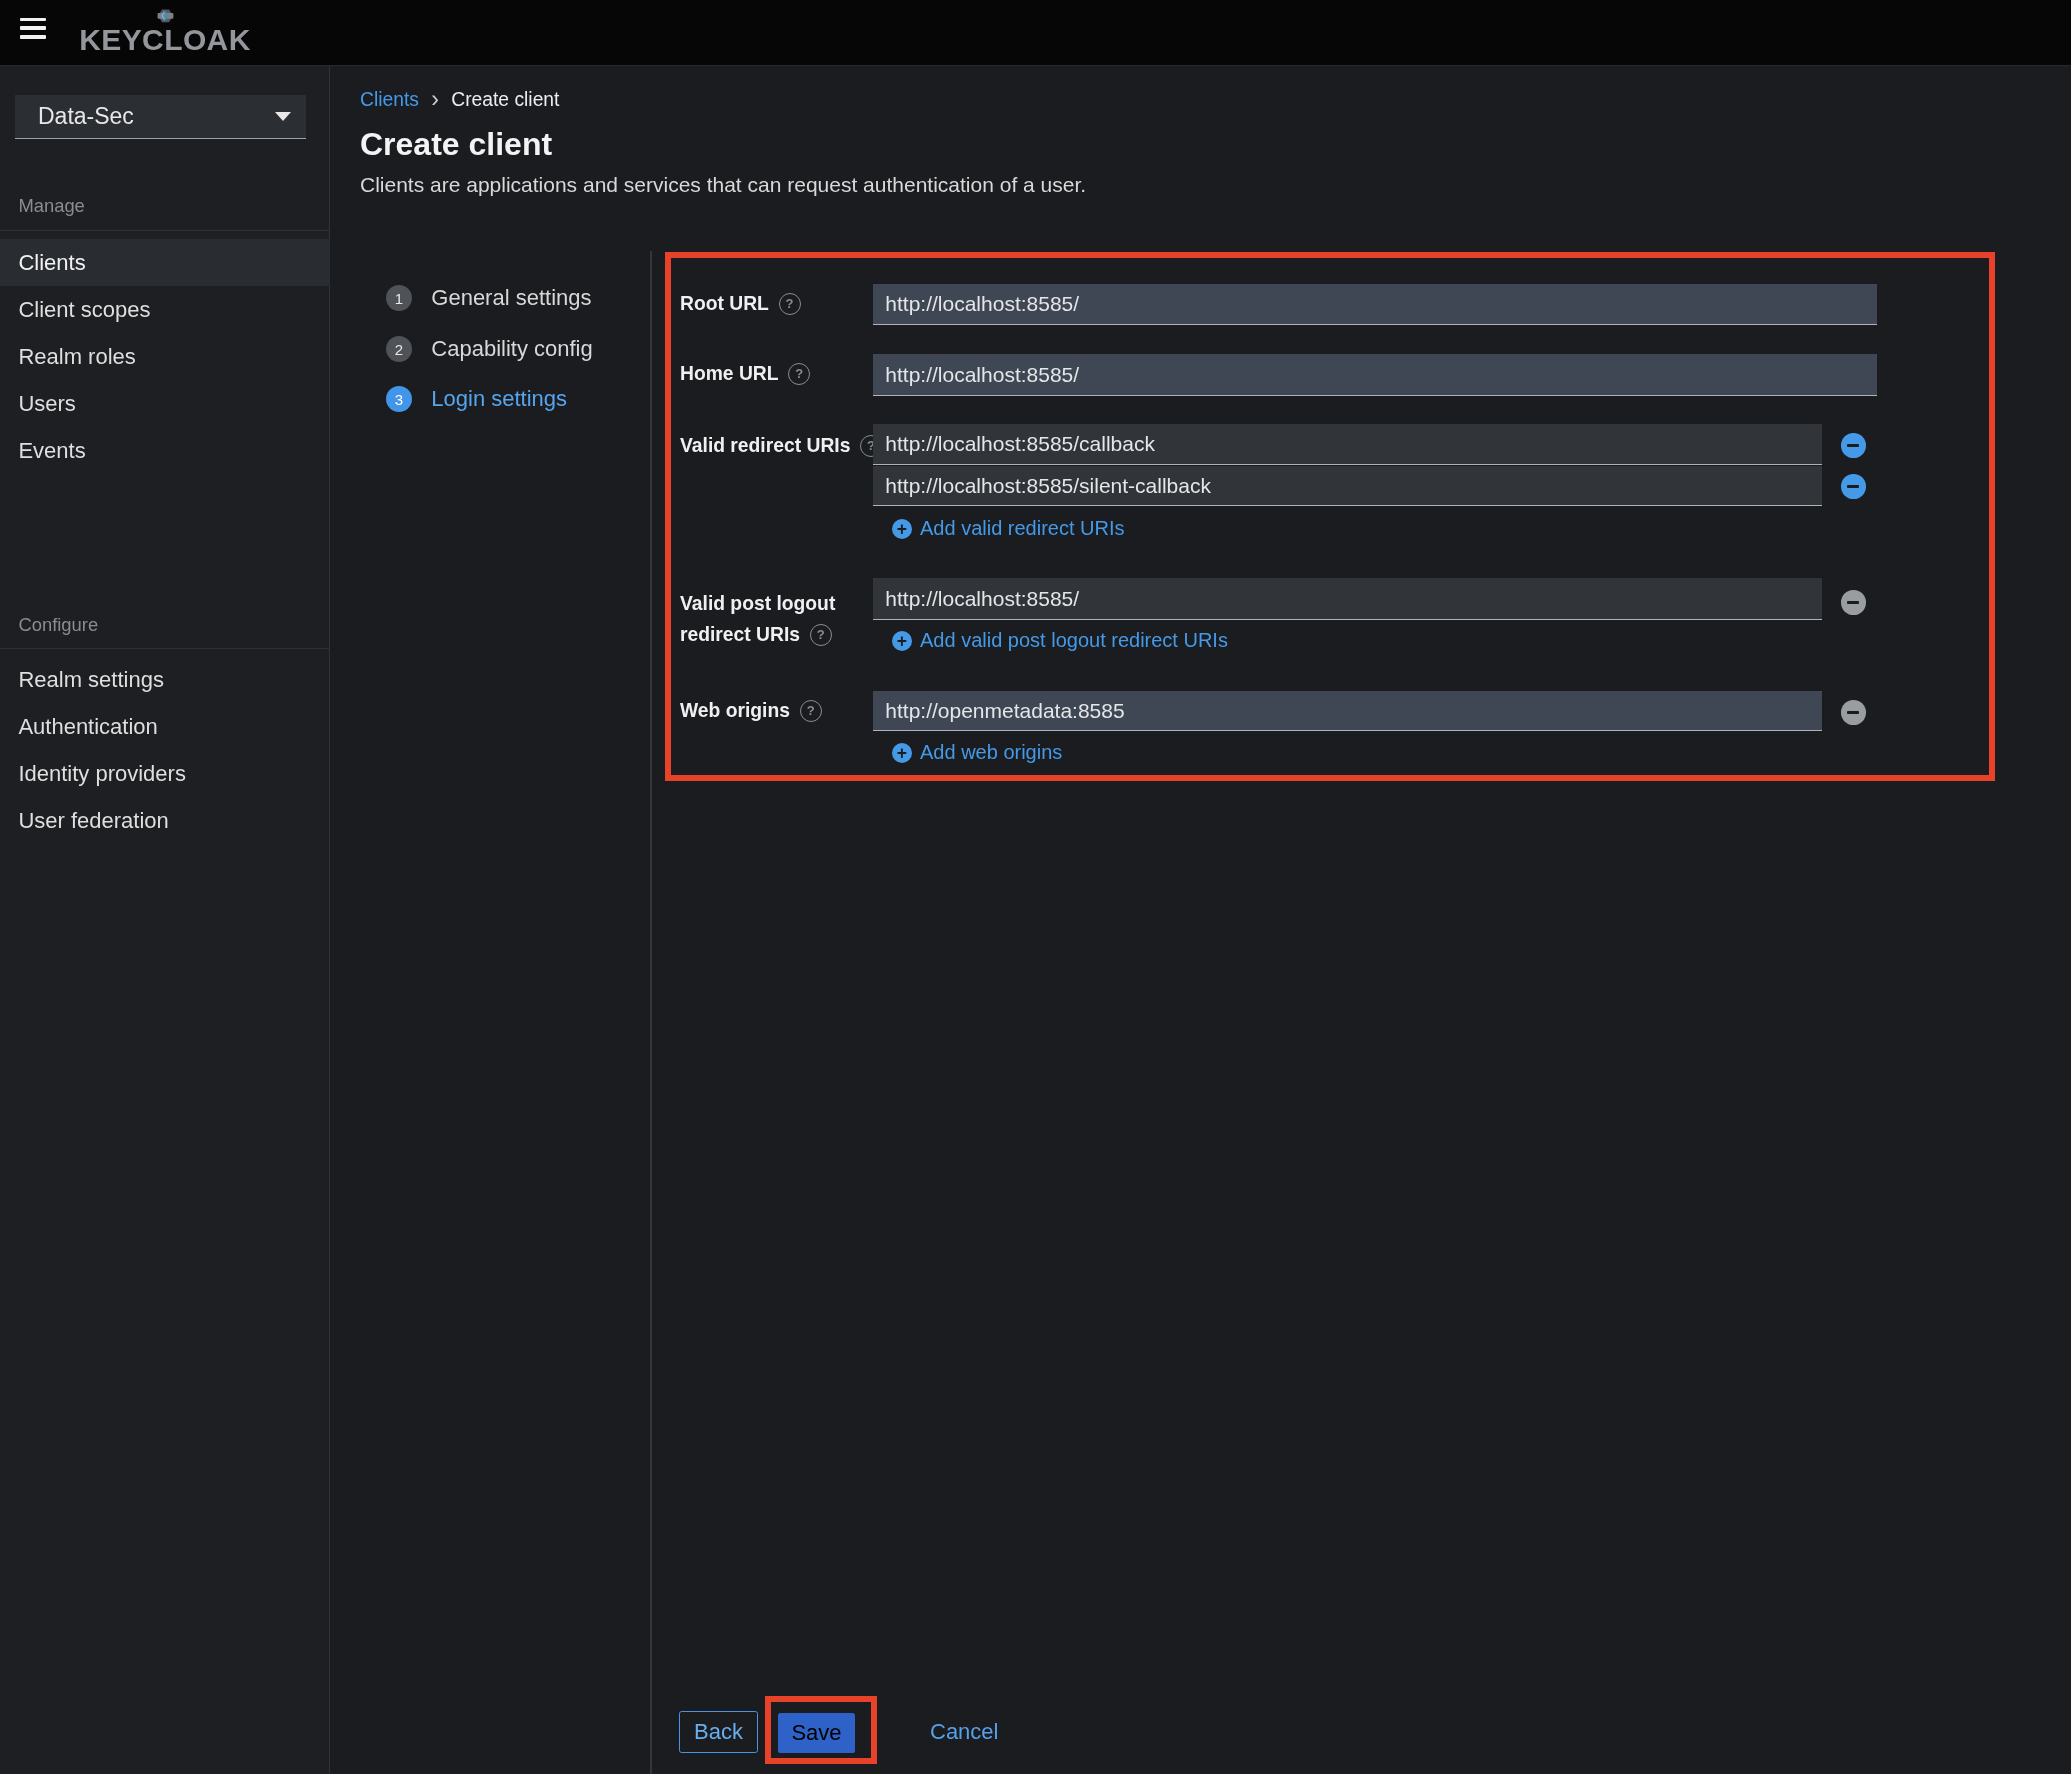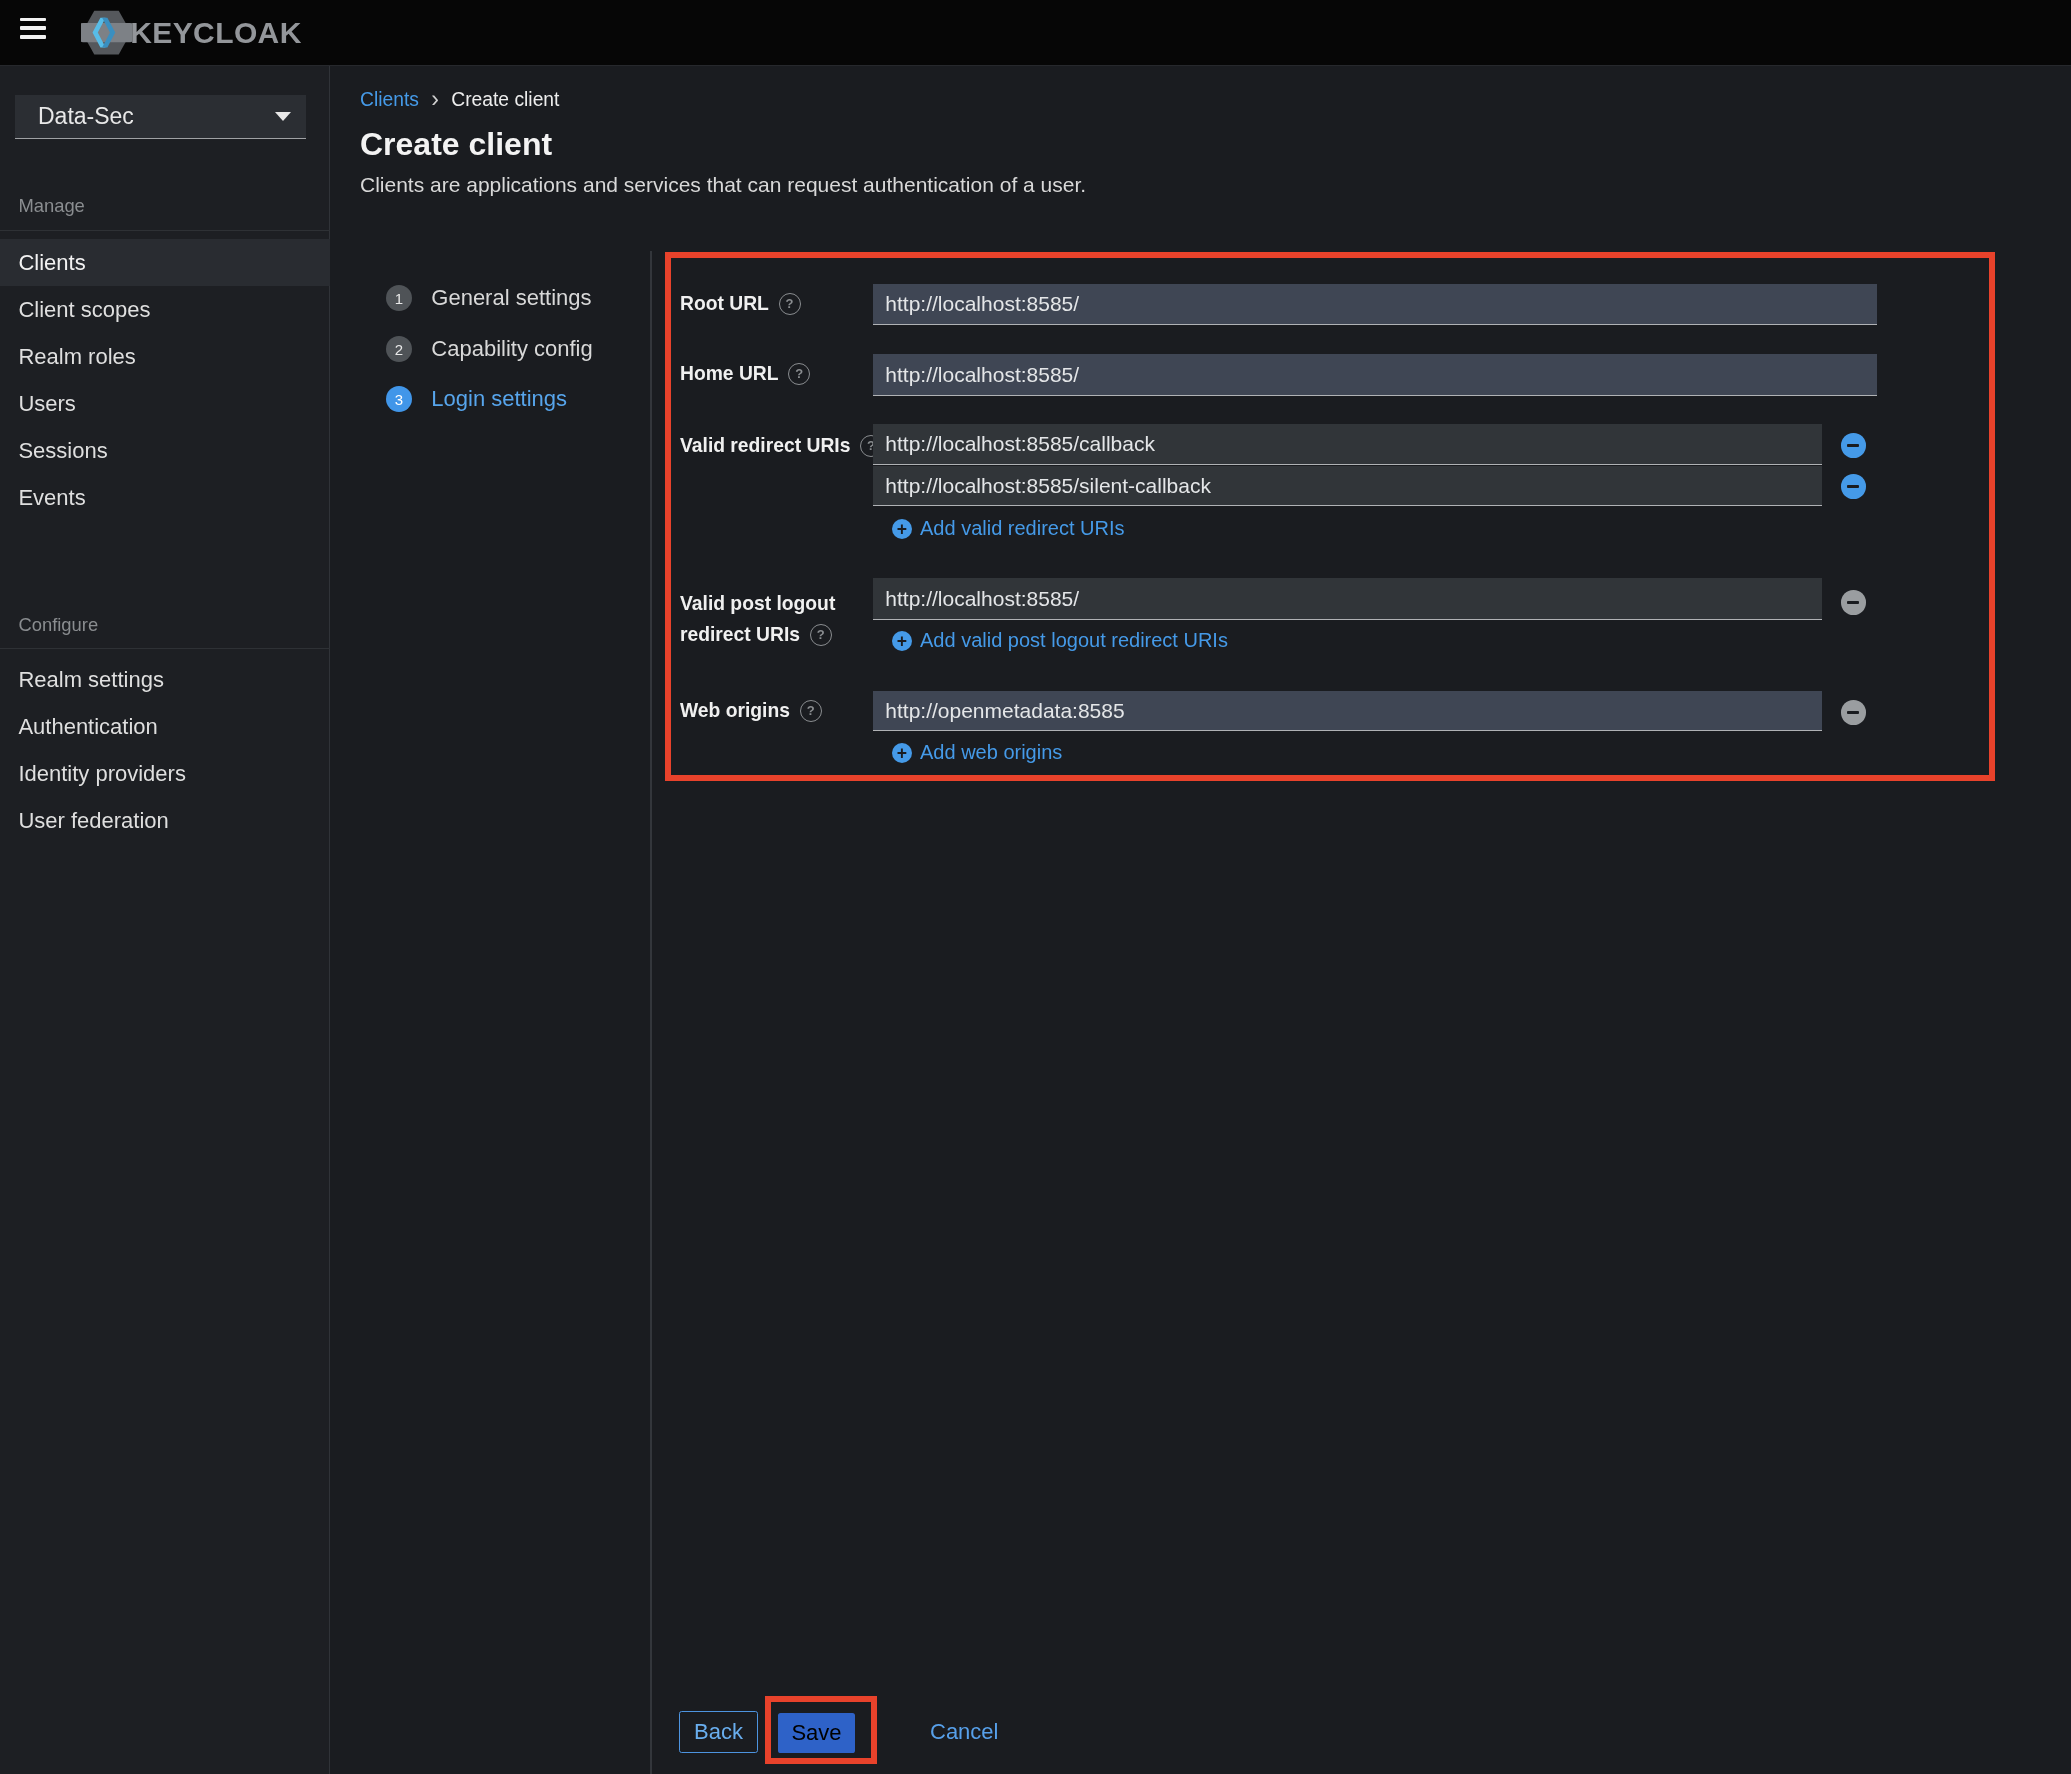--- a/index.html
+++ b/index.html
@@ -12,21 +12,21 @@
     position:relative;
   }
 
   
   .topbar {
     position:absolute; left:0; top:0; width:2072px; height:66px;
     background:#060606; border-bottom:0.9px solid #26282c;
   }
   .hamburger { position:absolute; left:20px; top:17.6px; width:26px; height:31px; cursor:pointer; }
   .hamburger .bar { width:26px; height:3.5px; background:#f2f2f2; border-radius:0.9px; margin-bottom:5.3px; }
-  .logo { position:absolute; left:81px; top:8.8px; height:48px; display:flex; align-items:center; }
+  .logo { position:absolute; left:81px; top:8.8px; height:48px; display:flex; align-items:center;flex-direction:column; }
   .logo-text {
     font-size:30px; font-weight:bold; color:#93969a; letter-spacing:0.4px;
     margin-left:-1.8px;
   }
 
   
   .sidebar {
     position:absolute; left:0; top:66px; width:330px; height:1709px;
     background:#1d1f23; border-right:0.9px solid #303338;
   }
@@ -148,21 +148,20 @@
     <span class="caret-down"></span>
   </div>
 
   <div class="nav-section-label" style="top:129px;">Manage</div>
   <div class="nav-divider" style="top:164px;"></div>
   <ul class="nav" style="top:173px;">
     <li class="active">Clients</li>
     <li>Client scopes</li>
     <li>Realm roles</li>
     <li>Users</li>
-    <li>Sessions</li>
     <li>Events</li>
   </ul>
 
   <div class="nav-section-label" style="top:548px;">Configure</div>
   <div class="nav-divider" style="top:582px;"></div>
   <ul class="nav" style="top:590px;">
     <li>Realm settings</li>
     <li>Authentication</li>
     <li>Identity providers</li>
     <li>User federation</li>

